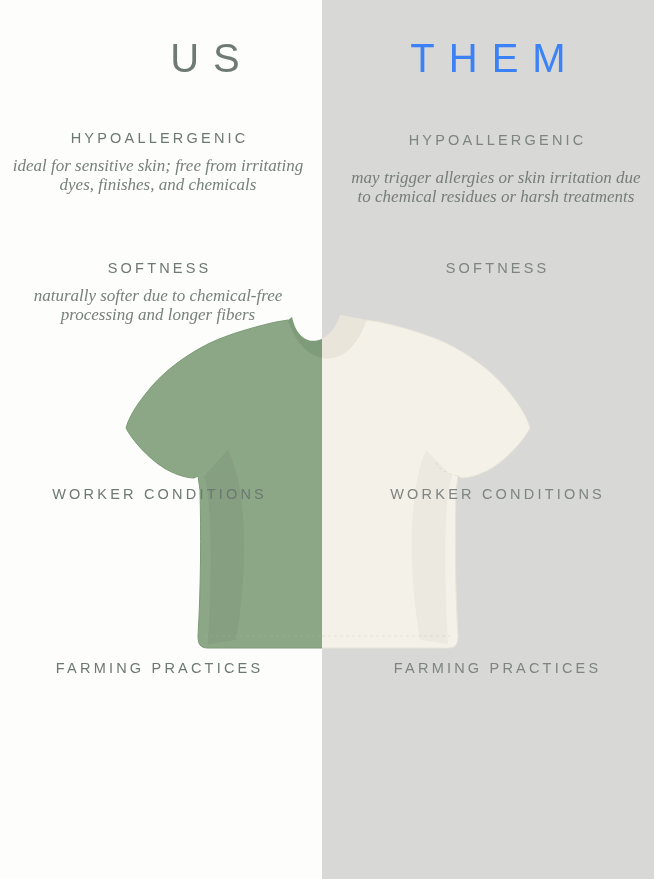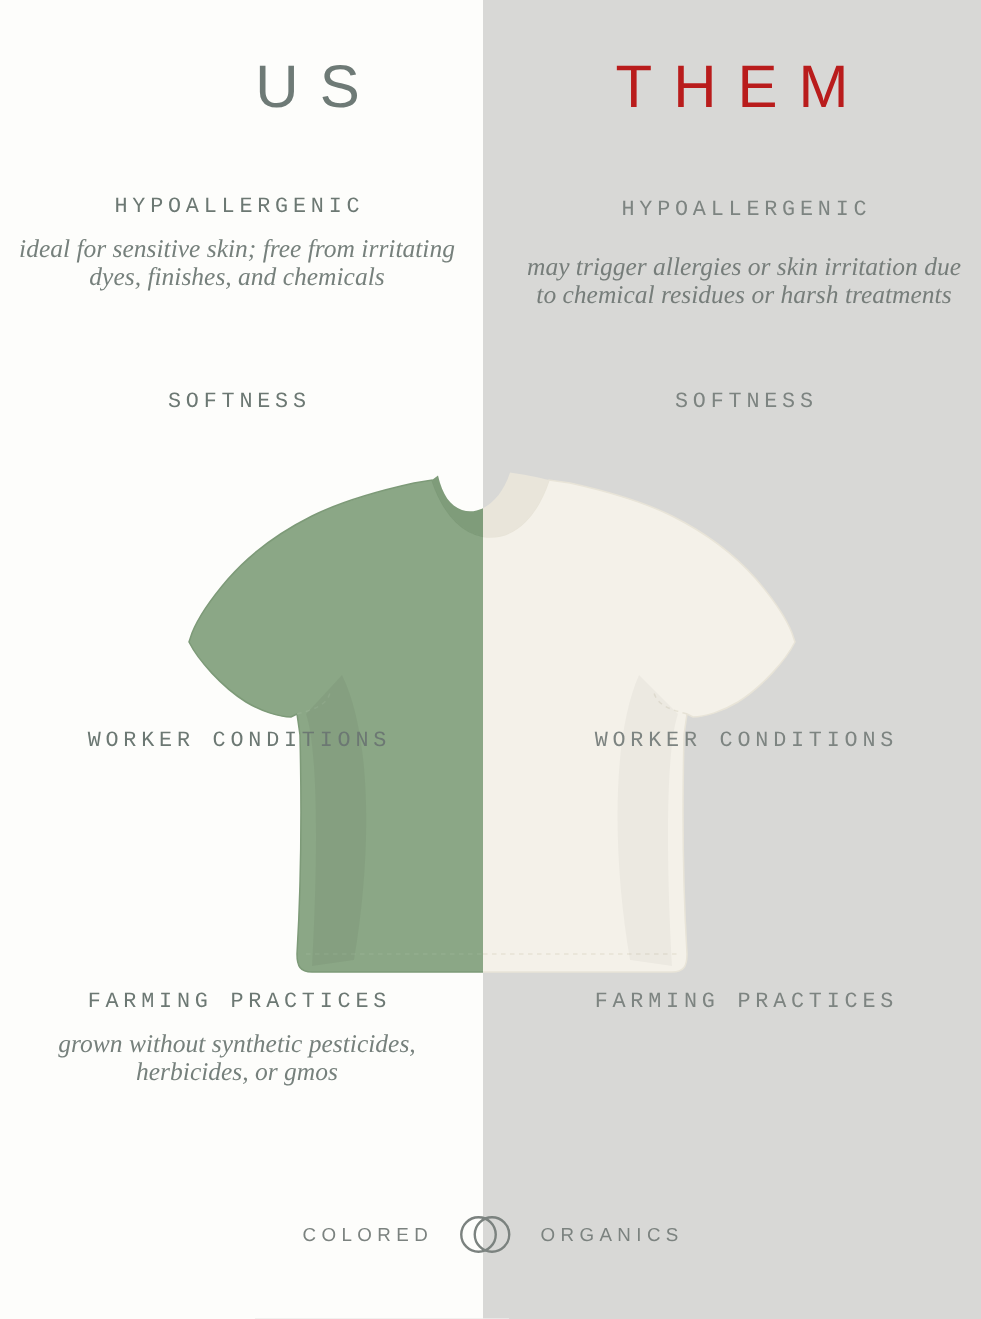--- a/index.html
+++ b/index.html
@@ -57,34 +57,34 @@
   .header.us {
     left: 0; width: 322px;
     text-align: center;
     color: #6e7a76;
     text-indent: 14px;
     margin-left: 44px;
   }
   .header.them {
     left: 322px; width: 332px;
     text-align: center;
-    color: #b91c1c;
+    color: #3b82f6;
     text-indent: 14px;
   }
 
   
   .block {
     position: absolute;
     width: 300px;
   }
   .block.left  { left: 8px;  text-align: center; }
   .block.right { left: 346px; text-align: center; }
 
   .b-title {
-    font-family: Liberation Mono, monospace;
+    font-family: Liberation Sans, sans-serif;
     font-size: 14.5px;
     letter-spacing: 3.2px;
     line-height: 21px;
     text-indent: 3.2px;
     margin-bottom: 7px;
   }
   .block.left .b-title  { color: #6c7873; }
   .block.right .b-title { color: #7d8481; }
 
   .b-desc {
@@ -203,52 +203,42 @@
   <div class="header us">US</div>
   <div class="header them">THEM</div>
 
   <div class="block left" id="blk-hypo-us">
     <div class="b-title">HYPOALLERGENIC</div>
     <div class="b-desc">ideal for sensitive skin; free from irritating dyes, finishes, and chemicals</div>
   </div>
 
   <div class="block left" id="blk-soft-us">
     <div class="b-title">SOFTNESS</div>
+    <div class="b-desc">naturally softer due to chemical-free processing and longer fibers</div>
   </div>
 
   <div class="block left" id="blk-worker-us">
     <div class="b-title">WORKER CONDITIONS</div>
   </div>
 
   <div class="block left" id="blk-farm-us">
     <div class="b-title">FARMING PRACTICES</div>
-    <div class="b-desc">grown without synthetic pesticides, herbicides, or gmos</div>
   </div>
 
   <div class="block right" id="blk-hypo-them">
     <div class="b-title">HYPOALLERGENIC</div>
     <div class="b-desc">may trigger allergies or skin irritation due to chemical residues or harsh treatments</div>
   </div>
 
   <div class="block right" id="blk-soft-them">
     <div class="b-title">SOFTNESS</div>
   </div>
 
   <div class="block right" id="blk-worker-them">
     <div class="b-title">WORKER CONDITIONS</div>
   </div>
 
   <div class="block right" id="blk-farm-them">
     <div class="b-title">FARMING PRACTICES</div>
   </div>
 
-  <div class="brand">
-    <span class="brand-word">COLORED</span>
-    <span>
-      <svg class="brand-mark" viewBox="0 0 40 30" xmlns="http://www.w3.org/2000/svg" aria-hidden="true">
-        <circle cx="16" cy="15" r="11.5" fill="none" stroke="#7b827f" stroke-width="1.6"></circle>
-        <circle cx="25" cy="15" r="11.5" fill="none" stroke="#7b827f" stroke-width="1.6"></circle>
-      </svg>
-    </span>
-    <span class="brand-word">ORGANICS</span>
-  </div>
 
 </div>
 
 </body></html>

